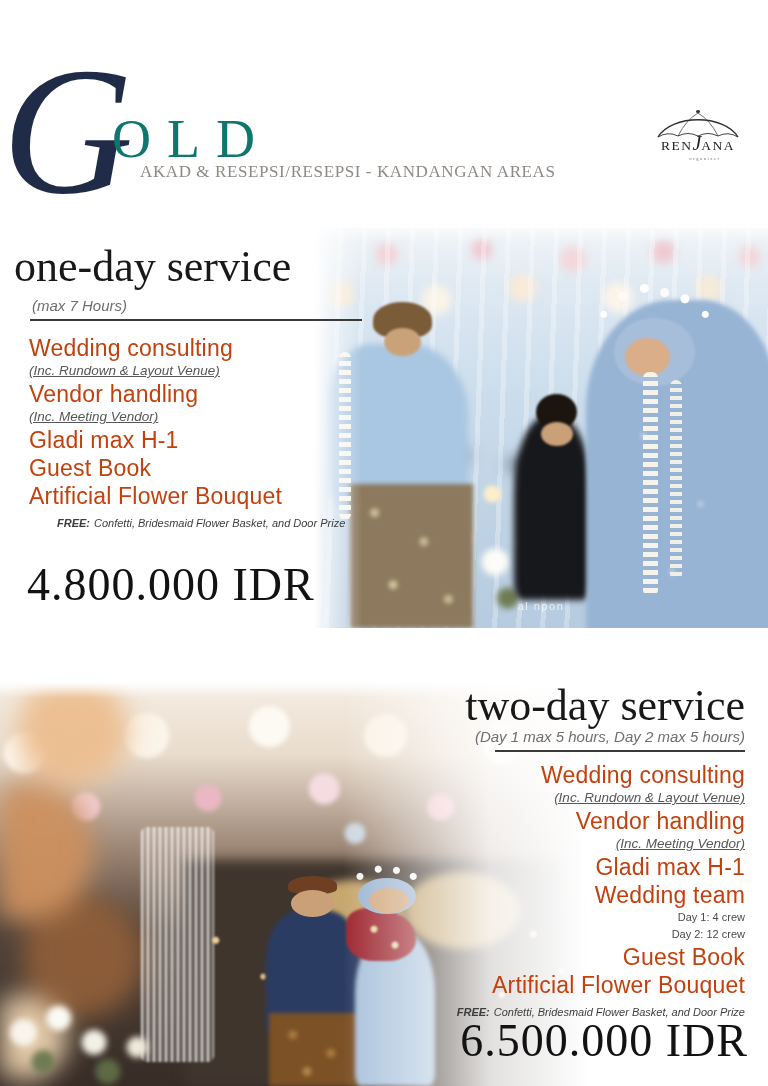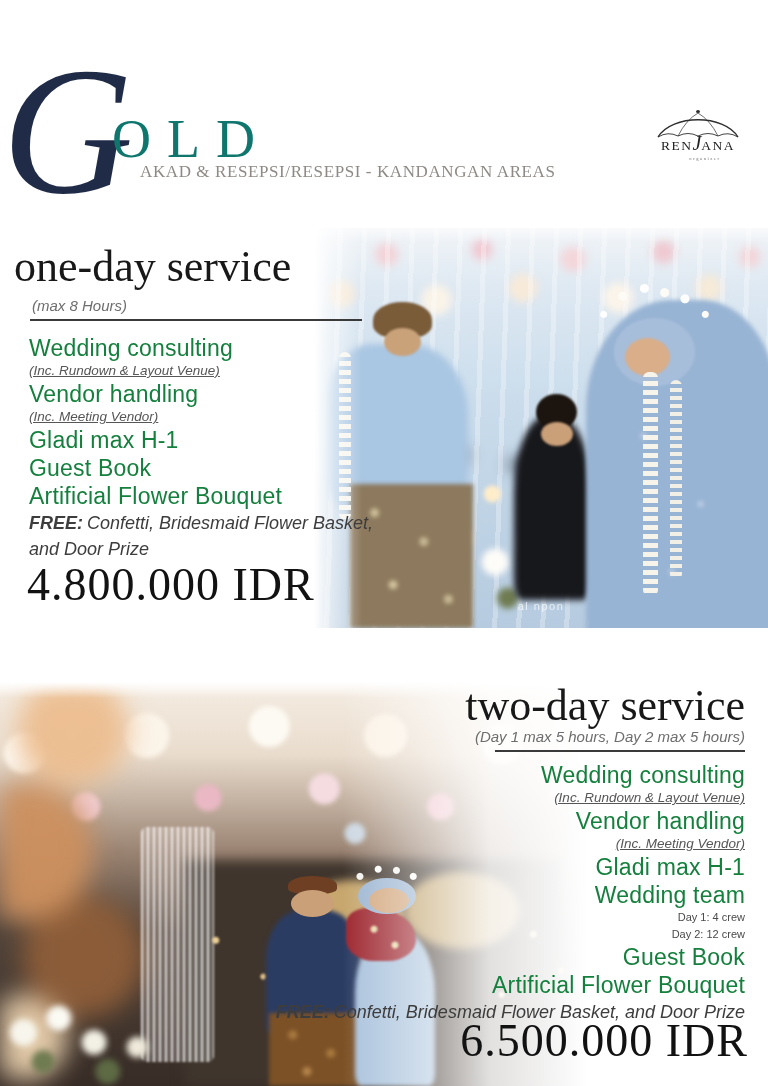--- a/index.html
+++ b/index.html
@@ -17,24 +17,24 @@
   .brandmark text{font-family:"Liberation Serif",serif;}
   .brand-name{font-size:13.5px;letter-spacing:1.5px;fill:#232323;}
   .brand-j{font-style:italic;font-size:20px;letter-spacing:0;}
   .brand-tag{font-size:4.5px;letter-spacing:1.6px;fill:#6b6b6b;}
 
   
   .hd{position:absolute;font-family:"Liberation Serif",serif;font-size:44px;line-height:1;
       color:#181818;white-space:nowrap;z-index:2;}
   .dur{position:absolute;font-style:italic;font-size:15px;color:#6e6e6e;z-index:2;white-space:nowrap;}
   .rule{position:absolute;height:2px;background:#3a3a3a;z-index:2;}
-  .svc{font-size:23px;line-height:28px;color:#15803d;letter-spacing:.2px;}
+  .svc{font-size:23px;line-height:28px;color:#c2410c;letter-spacing:.2px;}
   .note{font-style:italic;font-size:13.5px;line-height:18px;color:#565656;text-decoration:underline;}
   .subline{font-size:11px;line-height:17px;color:#4a4a4a;}
-  .free{font-style:italic;font-size:18px;line-height:26px;color:#3d3d3d;}
+  .free{font-style:italic;font-size:11px;line-height:26px;color:#3d3d3d;margin-left:28px;}
   .free b{font-style:italic;}
   .free .ft{margin-left:4px;}
   .price{position:absolute;font-family:"Liberation Serif",serif;font-size:46px;line-height:1;
          color:#121212;letter-spacing:1px;z-index:2;white-space:nowrap;}
   .col{position:absolute;z-index:2;}
   #list1{left:29px;top:334px;width:360px;text-align:left;}
   #list2{right:23px;top:761px;width:470px;text-align:right;}
 
   
   .photo{position:absolute;overflow:hidden;z-index:1;}
@@ -232,21 +232,21 @@
     <div class="p2-body2"></div>
     <div class="p2-shawl"></div>
     <div class="p2-hijab2"></div>
     <div class="p2-face2"></div>
     <div class="p2-crown2"></div>
     <div class="p2-flowers"></div>
     <div class="p2-fade"></div>
   </div>
 
   <div class="hd" style="left:14px;top:245px;">one-day service</div>
-  <div class="dur" style="left:32px;top:297px;">(max 8 Hours)</div>
+  <div class="dur" style="left:32px;top:297px;">(max 7 Hours)</div>
   <div class="rule" style="left:30px;top:319px;width:332px;"></div>
 
   <div class="col" id="list1">
     <div class="svc">Wedding consulting</div>
     <div class="note">(Inc. Rundown &amp; Layout Venue)</div>
     <div class="svc">Vendor handling</div>
     <div class="note">(Inc. Meeting Vendor)</div>
     <div class="svc">Gladi max H-1</div>
     <div class="svc">Guest Book</div>
     <div class="svc">Artificial Flower Bouquet</div>

